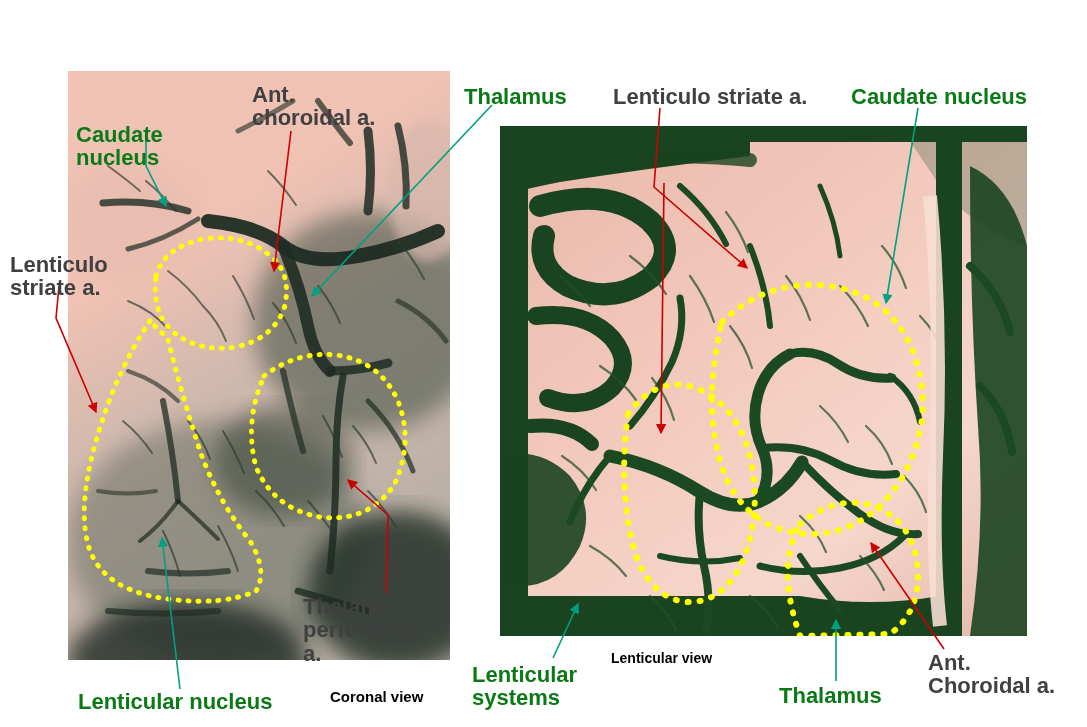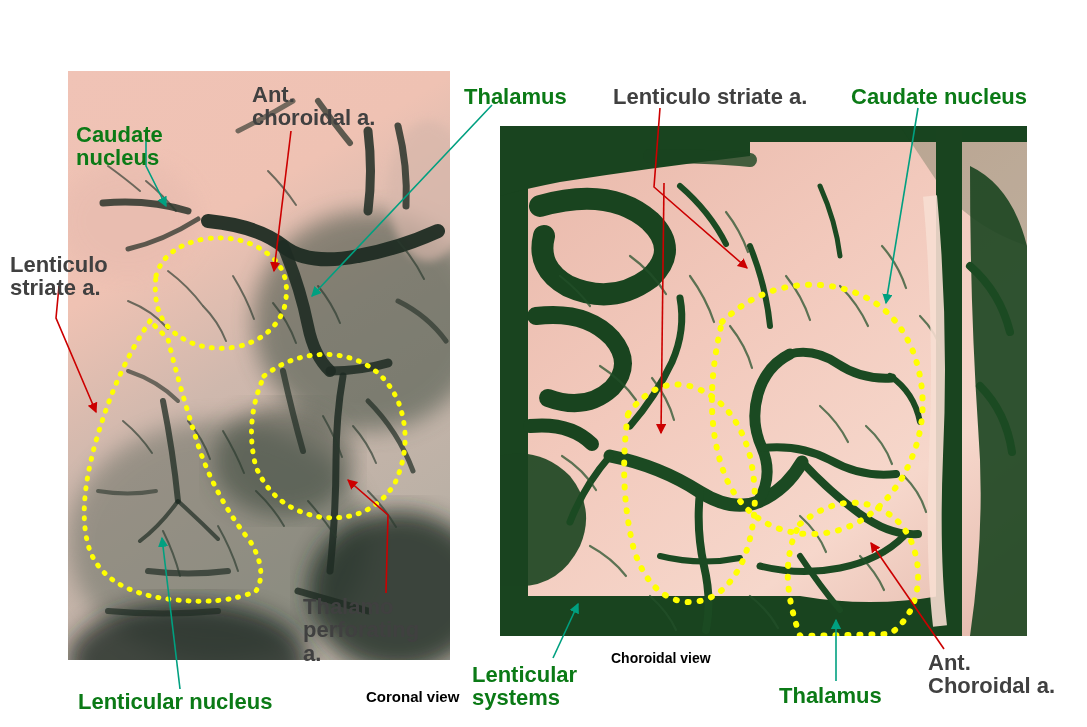--- a/index.html
+++ b/index.html
@@ -56,21 +56,21 @@
   .lbl.green{color:#0b7a16;}
   .lbl.red{color:#404040;}
   .lbl.black{color:#000000;font-weight:bold;}
 
   
   #lbl-caudate-l{left:76px;top:88px;font-size:22px;margin-top:32px;}
   #lbl-antchor-l{left:252px;top:80px;font-size:22px;}
   #lbl-lenticulo-l{left:10px;top:250px;font-size:22px;}
   #lbl-thalamoperf{left:303px;top:592px;font-size:22px;}
   #lbl-lentnuc-l{left:78px;top:687px;font-size:22px;}
-  #lbl-coronal{left:330px;top:686px;font-size:15px;margin-left:36px;}
+  #lbl-coronal{left:330px;top:686px;font-size:15px;}
 
   
   #lbl-thalamus-tr{left:464px;top:82px;font-size:22px;}
   #lbl-lenticulo-r{left:613px;top:82px;font-size:22px;}
   #lbl-caudate-r{left:851px;top:82px;font-size:22px;}
   #lbl-lentnuc-r{left:472px;top:660px;font-size:22px;}
   #lbl-horizontal{left:611px;top:648px;font-size:14px;}
   #lbl-thalamus-br{left:779px;top:681px;font-size:22px;}
   #lbl-antchor-r{left:928px;top:648px;font-size:22px;}
 
@@ -310,20 +310,20 @@
 
   <div class="lbl green" id="lbl-thalamus-tr">Thalamus</div>
 
   <div class="lbl red" id="lbl-lenticulo-r">Lenticulo striate a.</div>
 
   <div class="lbl green" id="lbl-caudate-r">Caudate nucleus</div>
 
   <div class="lbl green" id="lbl-lentnuc-r">Lenticular
 systems</div>
 
-  <div class="lbl black" id="lbl-horizontal">Choroidal view</div>
+  <div class="lbl black" id="lbl-horizontal">Lenticular view</div>
 
   <div class="lbl green" id="lbl-thalamus-br">Thalamus</div>
 
   <div class="lbl red" id="lbl-antchor-r">Ant.
 Choroidal a.</div>
 
 </div>
 
 </body></html>

